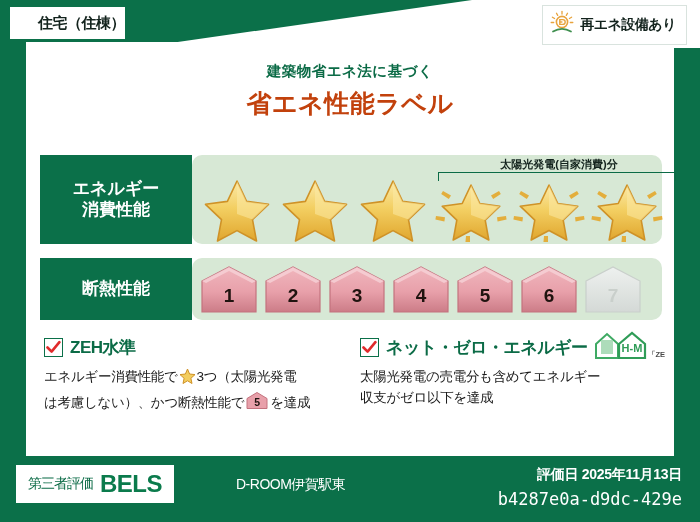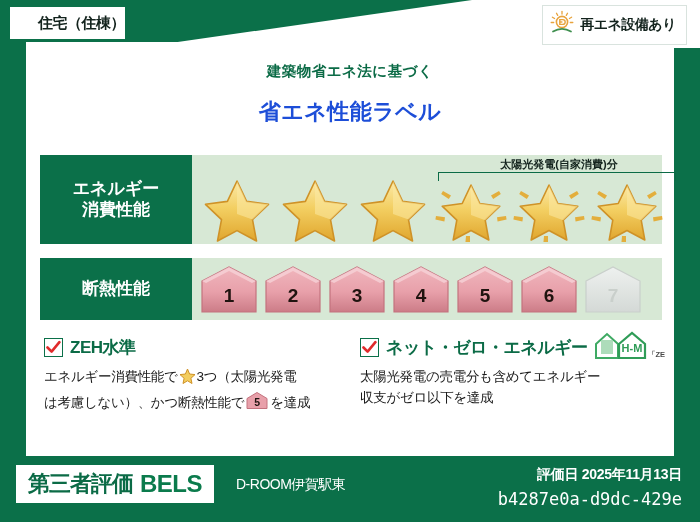--- a/index.html
+++ b/index.html
@@ -84,25 +84,25 @@
     text-align: center;
     padding-top: 20px;
   }
   .subtitle {
     font-size: 14.5px;
     font-weight: bold;
     color: #0b6b46;
     letter-spacing: 0.5px;
   }
   .maintitle {
-    font-size: 22px;
-    font-weight: bold;
-    color: #1d4ed8;
+    font-size: 25px;
+    font-weight: bold;
+    color: #c2410c;
     letter-spacing: 0.5px;
-    margin-top: 16px;
+    margin-top: 6px;
   }
 
   
   .row {
     position: absolute;
     display: flex;
     align-items: stretch;
   }
   .row-energy { left: 14px; top: 113px; width: 622px; height: 89px; }
   .row-insul  { left: 14px; top: 216px; width: 622px; height: 62px; }
@@ -120,20 +120,21 @@
     font-size: 17px;
     letter-spacing: 0px;
     flex-shrink: 0;
   }
   .row-label .l2 { display: block; }
 
   .row-body {
     flex: 1;
     background: #d7e8d5;
     position: relative;
+    border-radius: 10px;
   }
 
   
   .stars {
     position: absolute;
     left: 0; right: 0; bottom: 1px;
     height: 70px;
     display: flex;
     align-items: center;
     padding-left: 6px;
@@ -244,22 +245,22 @@
     position: absolute;
     left: 16px;
     top: 9px;
     height: 38px;
     background: #ffffff;
     display: flex;
     align-items: center;
     padding: 0 12px;
   }
   .bels-box .jp {
-    font-size: 22px;
-    font-weight: bold;
+    font-size: 14px;
+    font-weight: normal;
     color: #0b6b46;
     letter-spacing: -1px;
   }
   .bels-box .en {
     font-size: 24px;
     font-weight: bold;
     color: #0b7b4c;
     margin-left: 7px;
     letter-spacing: -0.5px;
   }

